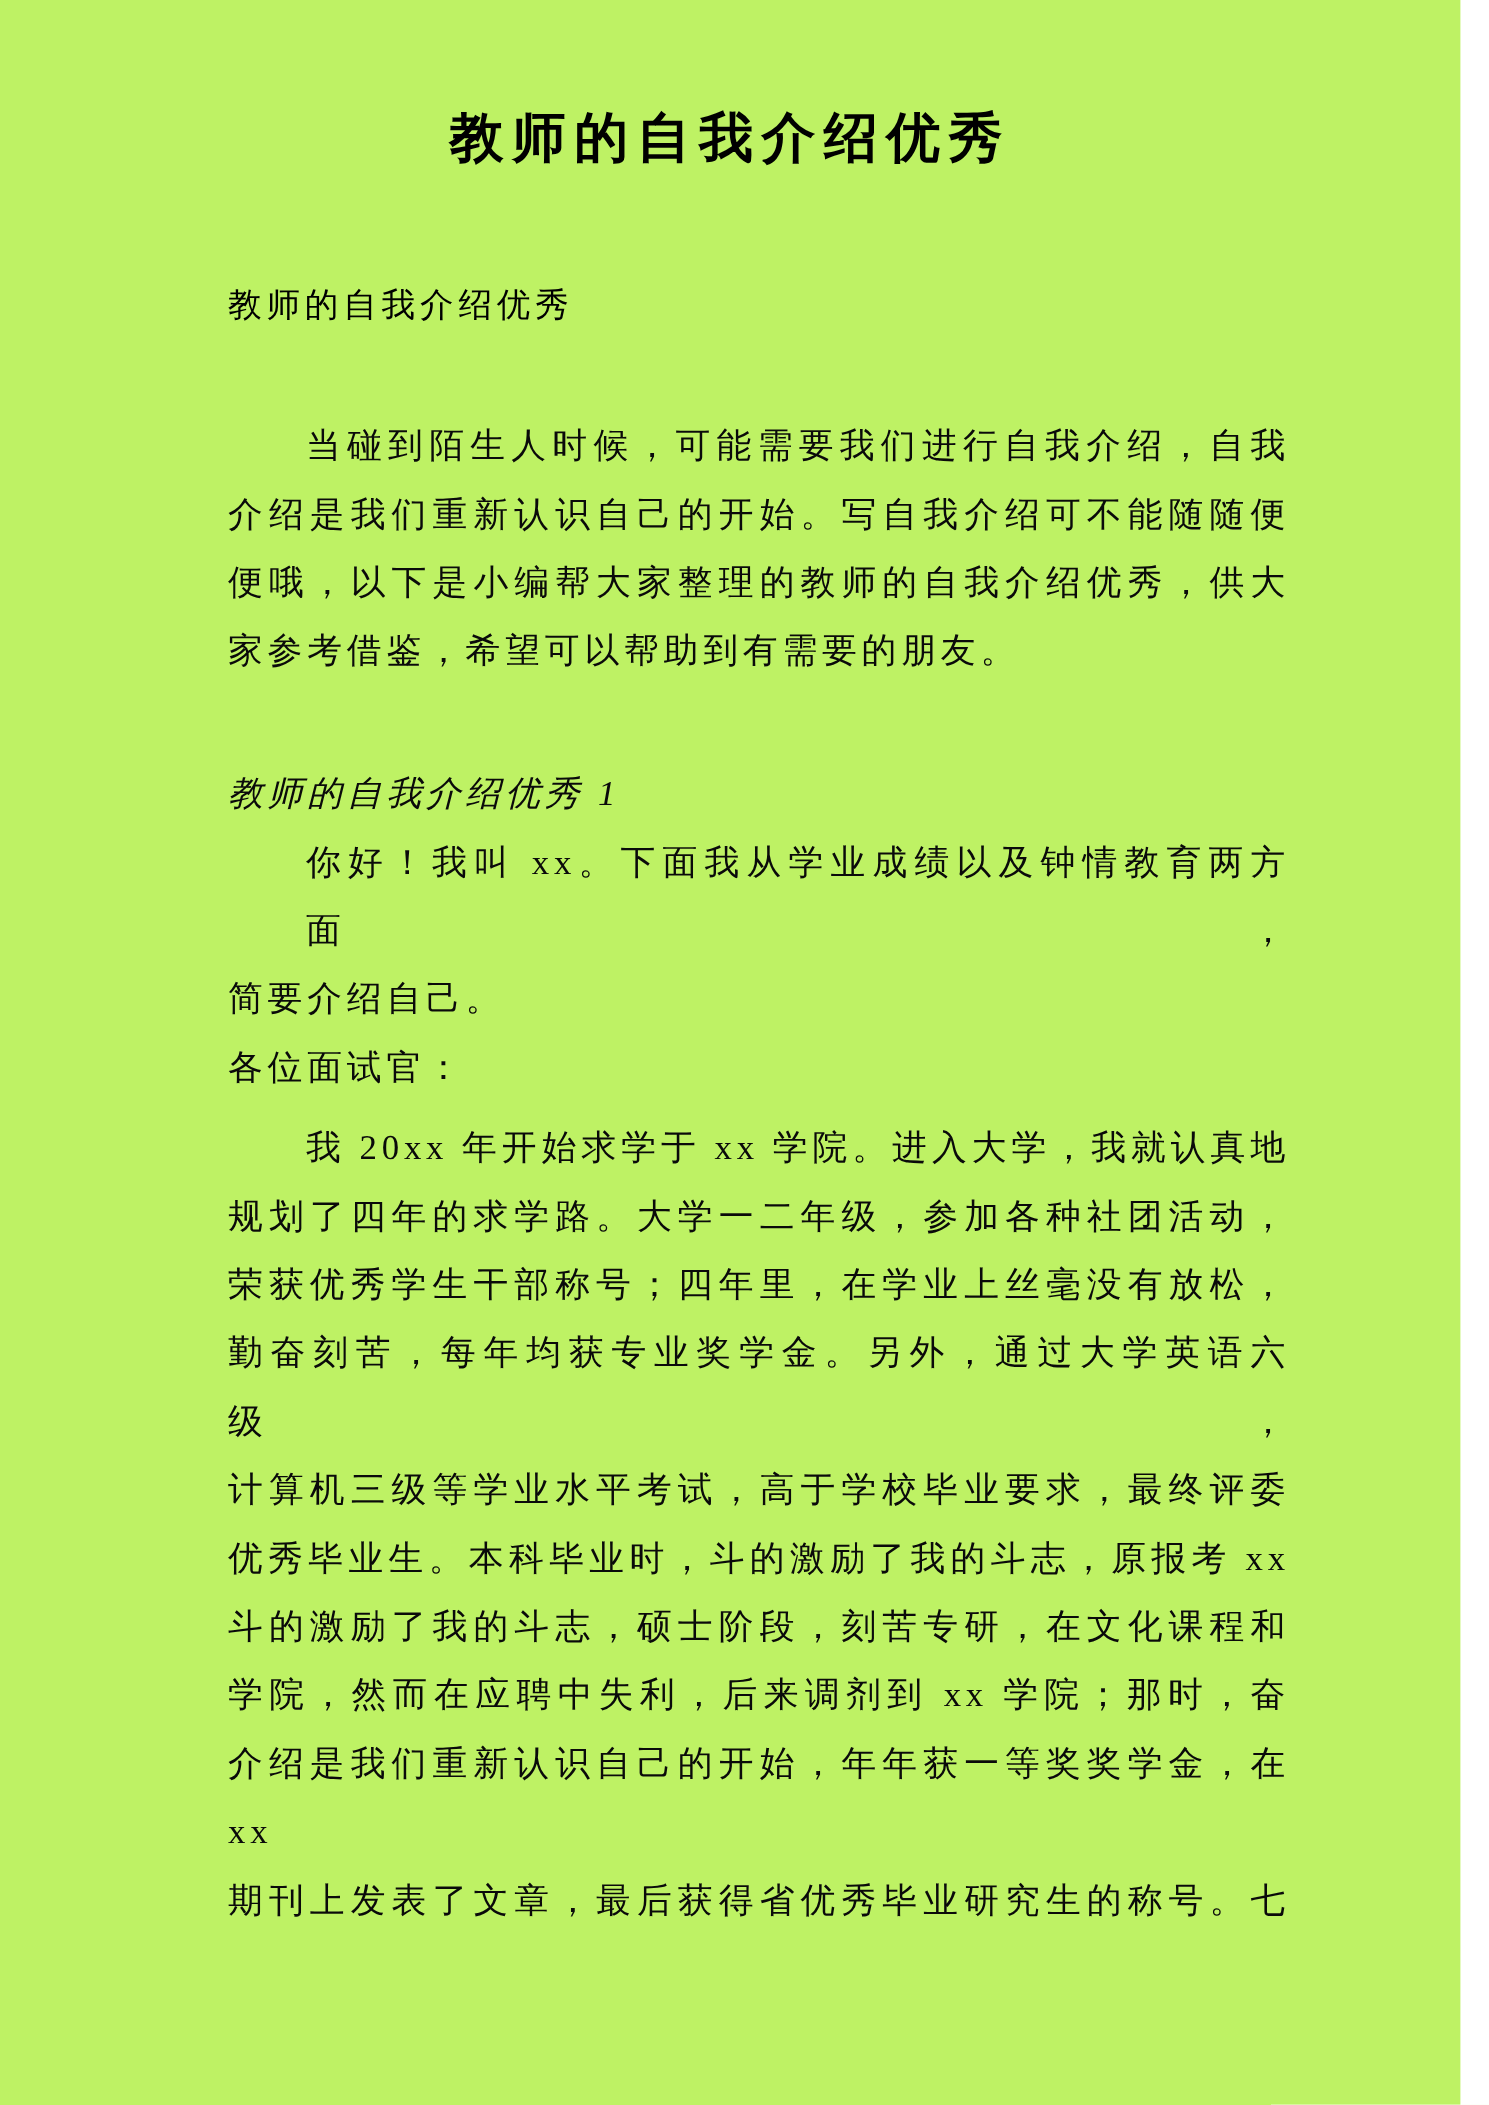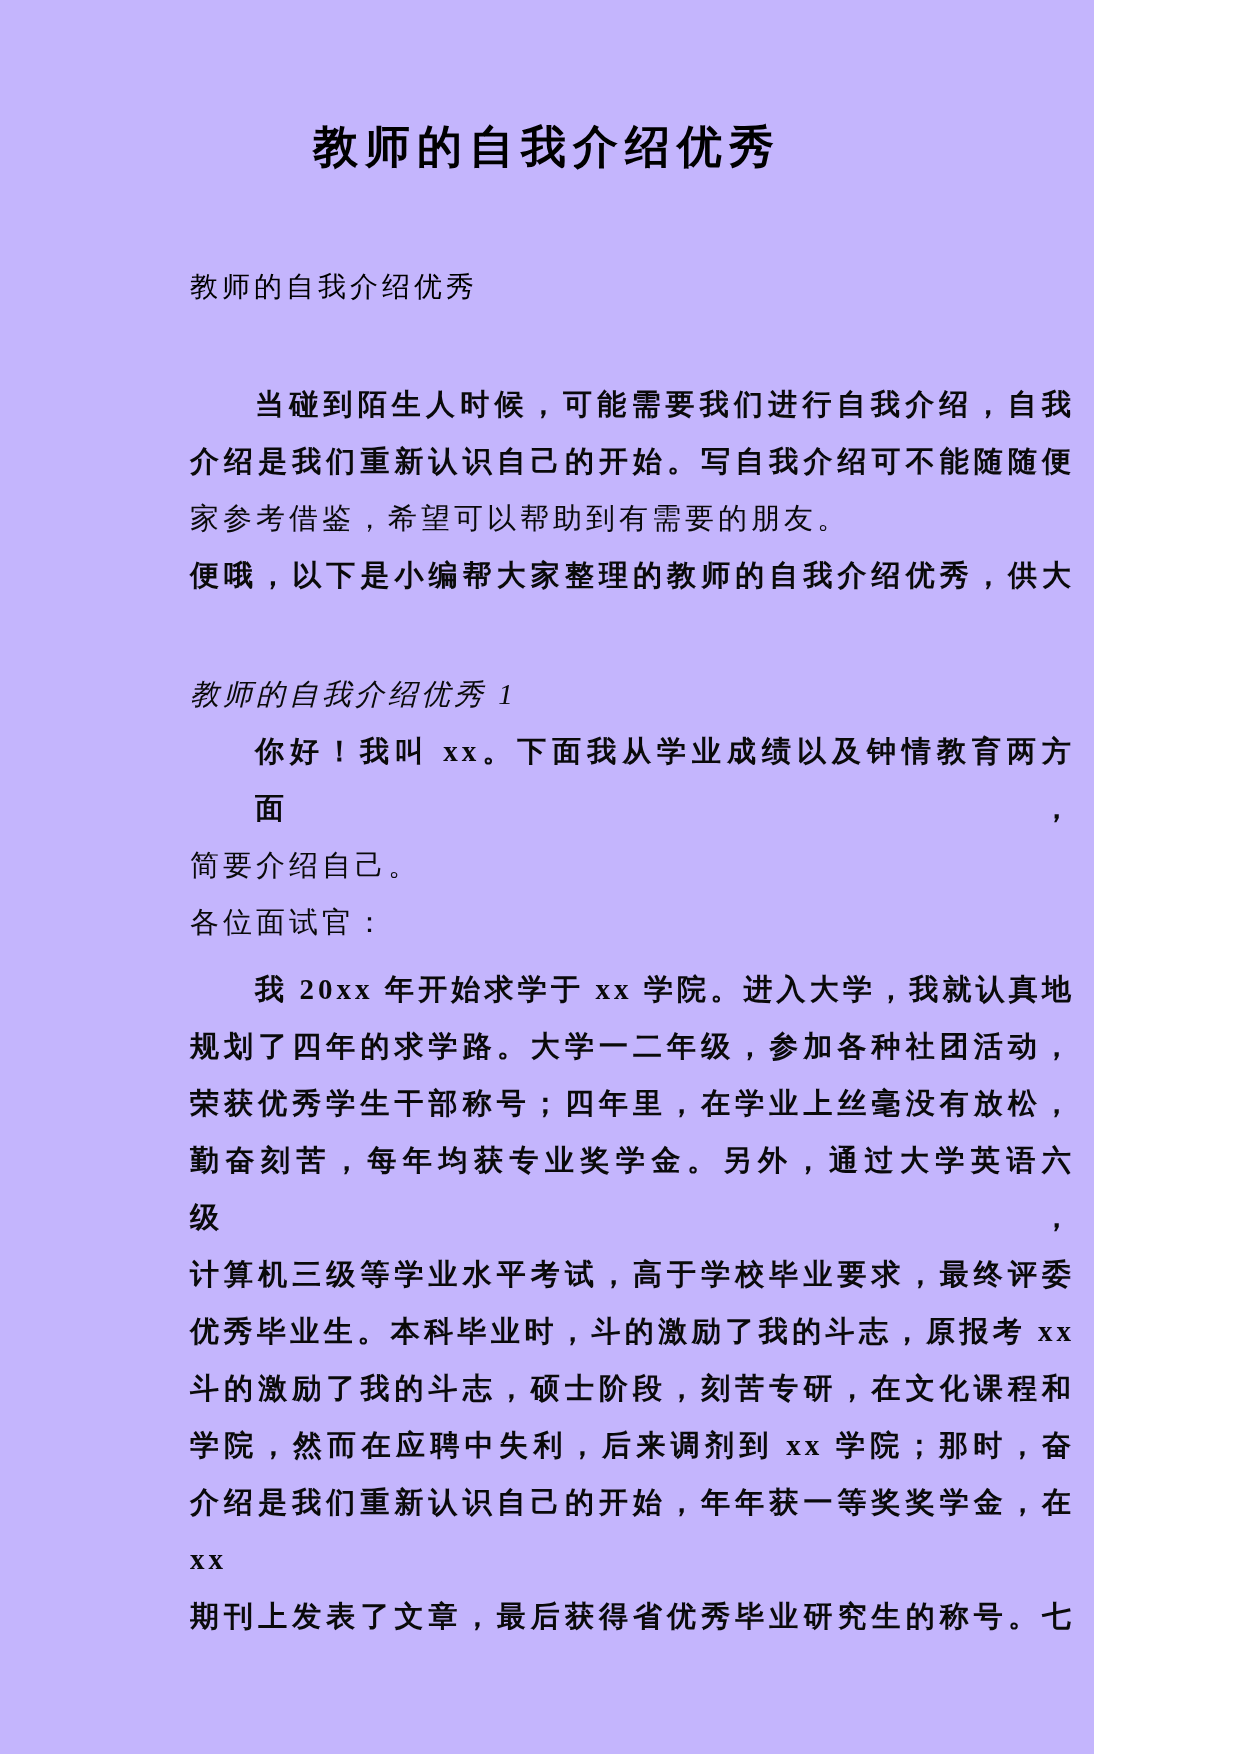--- a/index.html
+++ b/index.html
@@ -2,25 +2,25 @@
 <html><head>
 <meta charset="utf-8">
 <style>
   html, body {
     margin: 0;
     padding: 0;
     background: #ffffff;
   }
   .page {
     position: relative;
-    width: 1094px;
+    width: 1217px;
     height: 1754px;
     box-sizing: border-box;
-    padding-top: 120px;
-    background: #c4b5fd;
+    padding-top: 88px;
+    background: #bef264;
     color: #000000;
     font-family: "Liberation Serif", "DejaVu Serif", serif;
     overflow: hidden;
   }
   .doc-title {
     margin: 0;
     text-align: center;
     font-size: 45px;
     line-height: 54px;
     font-weight: bold;
@@ -40,21 +40,20 @@
   }
   .line {
     font-size: 29px;
     line-height: 57px;
     letter-spacing: 4px;
     color: #0a0a0a;
   }
   .line.fill {
     text-align: justify;
     text-align-last: justify;
-    font-weight: bold;
   }
   .line.indent {
     padding-left: 65px;
   }
   .block { margin: 0; }
   .doc-body > .block:nth-child(1) { margin-top: 61px; }
   .doc-body > .block:nth-child(2) { margin-top: 62px; font-style: italic; }
   .doc-body > .block:nth-child(5) { margin-top: 10px; }
 </style>
 </head>
@@ -62,22 +61,22 @@
 
 <div class="page">
   <h1 class="doc-title">教师的自我介绍优秀</h1>
 
   <div class="doc-subtitle">教师的自我介绍优秀</div>
 
   <div class="doc-body" id="doc-body">
       <div class="block block-paragraph">
         <div class="line fill indent">当碰到陌生人时候，可能需要我们进行自我介绍，自我</div>
         <div class="line fill">介绍是我们重新认识自己的开始。写自我介绍可不能随随便</div>
+        <div class="line fill">便哦，以下是小编帮大家整理的教师的自我介绍优秀，供大</div>
         <div class="line">家参考借鉴，希望可以帮助到有需要的朋友。</div>
-        <div class="line fill">便哦，以下是小编帮大家整理的教师的自我介绍优秀，供大</div>
       </div>
       <div class="block block-heading line">教师的自我介绍优秀 1</div>
       <div class="block block-paragraph">
         <div class="line fill indent">你好！我叫 xx。下面我从学业成绩以及钟情教育两方面，</div>
         <div class="line">简要介绍自己。</div>
       </div>
       <div class="block block-line line">各位面试官：</div>
       <div class="block block-paragraph">
         <div class="line fill indent">我 20xx 年开始求学于 xx 学院。进入大学，我就认真地</div>
         <div class="line fill">规划了四年的求学路。大学一二年级，参加各种社团活动，</div>

